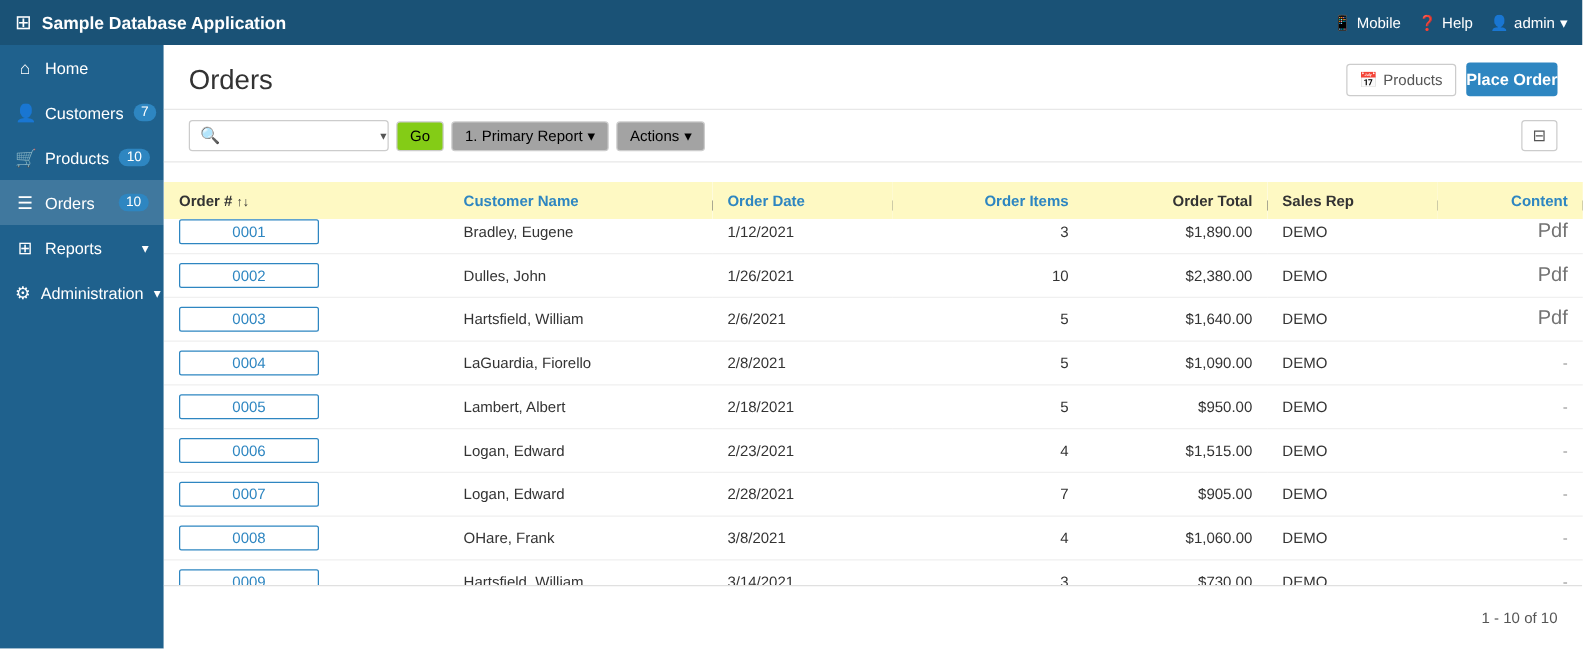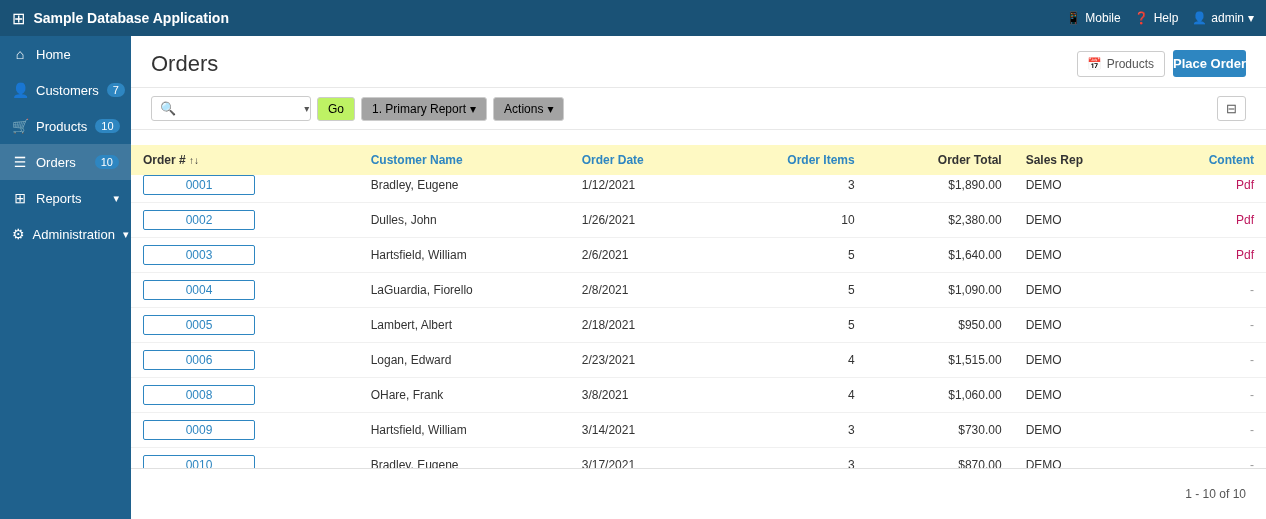--- a/index.html
+++ b/index.html
@@ -133,21 +133,21 @@
       cursor: pointer;
     }
     .search-box input {
       border: none;
       outline: none;
       font-size: 12px;
       width: 120px;
     }
     .btn-go {
       border: 1px solid #ccc;
-      background: #bef264;
+      background: #84cc16;
       padding: 4px 10px;
       border-radius: 3px;
       cursor: pointer;
       font-size: 12px;
     }
     .btn-dropdown {
       border: 1px solid #ccc;
       background: #a3a3a3;
       padding: 4px 10px;
       border-radius: 3px;
@@ -204,24 +204,24 @@
       cursor: pointer;
       text-decoration: none;
       border: 1px solid #2e86c1;
       padding: 2px 8px;
       border-radius: 2px;
       display: inline-block;
       width: 112px;
       text-align: center;
     }
     .content-link {
-      color: #be185d;
+      color: #737373;
       cursor: pointer;
       text-decoration: none;
-      font-size: 12px;
+      font-size: 16px;
     }
     .content-dash { color: #999; }
 
     
     .table-footer {
       padding: 18px 20px;
       text-align: right;
       font-size: 12px;
       color: #555;
       border-top: 1px solid #e0e0e0;
@@ -399,20 +399,31 @@
       </td>
       <td>Logan, Edward</td>
       <td>2/23/2021</td>
       <td class="right">4</td>
       <td class="right">$1,515.00</td>
       <td>DEMO</td>
       <td class="right"><span class="content-dash">-</span></td>
     </tr>
             <tr>
       <td>
+        <a class="order-link">0007</a>
+      </td>
+      <td>Logan, Edward</td>
+      <td>2/28/2021</td>
+      <td class="right">7</td>
+      <td class="right">$905.00</td>
+      <td>DEMO</td>
+      <td class="right"><span class="content-dash">-</span></td>
+    </tr>
+            <tr>
+      <td>
         <a class="order-link">0008</a>
       </td>
       <td>OHare, Frank</td>
       <td>3/8/2021</td>
       <td class="right">4</td>
       <td class="right">$1,060.00</td>
       <td>DEMO</td>
       <td class="right"><span class="content-dash">-</span></td>
     </tr>
             <tr>

